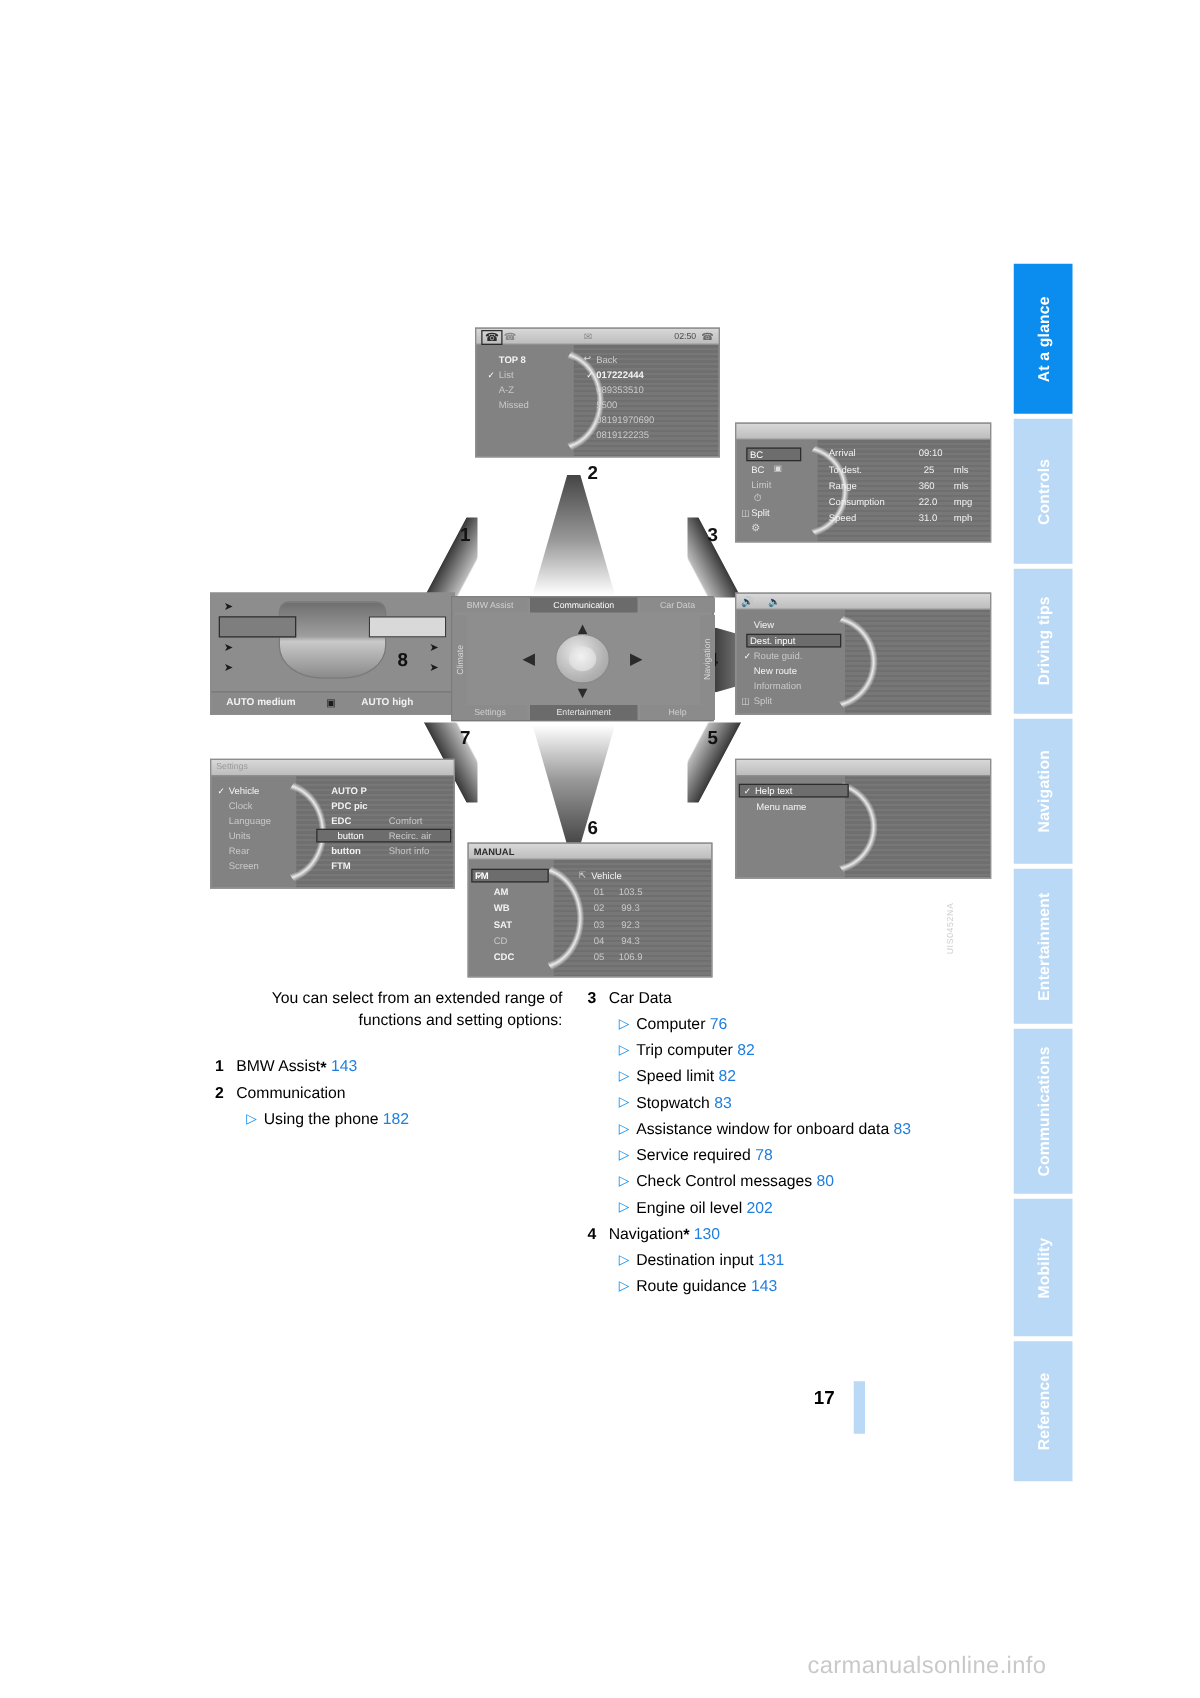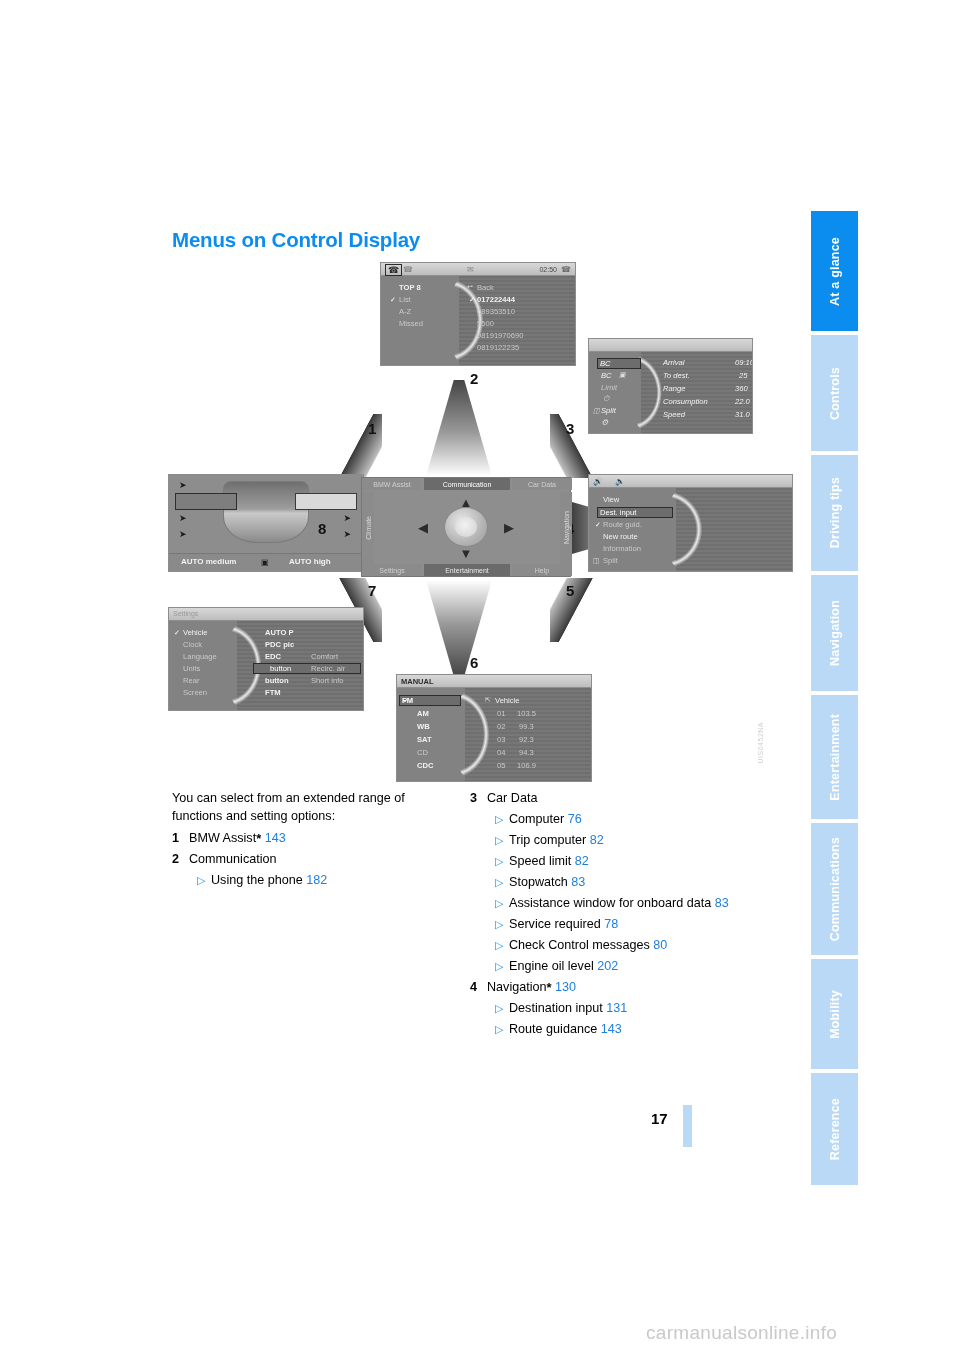--- a/index.html
+++ b/index.html
@@ -93,21 +93,21 @@
   #figid {
     position: absolute; left: 757px; top: 722px;
     writing-mode: vertical-rl; transform: rotate(180deg);
     font-size: 7px; color: #cfcfcf; letter-spacing: .5px;
   }
 
   
   .col { position: absolute; font-size: 12.6px; line-height: 17.5px; color: #000; }
   #colL { left: 172px; top: 790px; width: 278px; }
   #colR { left: 470px; top: 790px; width: 290px; }
-  .intro { margin-bottom: 5px; }
+  .intro { margin-bottom: 20px; text-align: right; }
   .numrow { display: flex; margin-top: 3px; }
   .numrow .n { width: 17px; font-weight: bold; flex: none; }
   .numrow .t { flex: 1; }
   .subrow { display: flex; margin-top: 3.5px; padding-left: 25px; }
   .subrow .b { width: 14px; flex: none; color: #0b8df0; font-size: 11px; line-height: 17px; }
   .subrow .t { flex: 1; }
   .pg { color: #1f7fe0; }
   .ast { font-weight: bold; font-size: 13px; vertical-align: -1px; }
 
   
@@ -142,21 +142,20 @@
       <span>Communications</span>
       </div>
     <div class="tab" style="top:748px;height:110px">
       <span>Mobility</span>
       </div>
     <div class="tab" style="top:862px;height:112px">
       <span>Reference</span>
       </div>
   </div>
 
-  <div id="headline">Menus on Control Display</div>
 
   <div id="figure">
 
     <div class="ray" style="left:168px;top:152px;width:46px;height:64px;
                 background:linear-gradient(118deg, rgba(40,40,40,0) 46%, #3a3a3a 47%, #bbb 78%, rgba(255,255,255,0) 80%);"></div>
     <div class="ray" style="left:258px;top:118px;width:66px;height:96px;
                 background:linear-gradient(180deg, #454545 0%, #9a9a9a 55%, rgba(255,255,255,0) 100%);
                 clip-path: polygon(42% 0, 58% 0, 100% 100%, 0 100%);"></div>
     <div class="ray" style="left:382px;top:152px;width:46px;height:64px;
                 background:linear-gradient(242deg, rgba(40,40,40,0) 46%, #3a3a3a 47%, #bbb 78%, rgba(255,255,255,0) 80%);"></div>
@@ -196,21 +195,21 @@
       <span class="mi dim" style="left:96px;top:20px">Back</span>
       <span class="chk" style="left:88px;top:33px">✓</span>
       <span class="mi" style="left:96px;top:32px;font-weight:bold">017222444</span>
       <span class="mi dim" style="left:96px;top:44px">089353510</span>
       <span class="mi dim" style="left:96px;top:56px">5500</span>
       <span class="mi dim" style="left:96px;top:68px">08191970690</span>
       <span class="mi dim" style="left:96px;top:80px">0819122235</span>
     </div>
     <div class="callout" style="left:302px;top:108px">2</div>
 
-    <div class="screen" style="left:420px;top:76px;width:165px;height:96px;font-style:italic;">
+    <div class="screen" style="left:420px;top:76px;width:205px;height:96px;">
       <div class="scr-top"></div>
       <div class="scr-left" style="width:33%"></div>
       <div class="scr-right" style="width:68%"></div>
       <div class="curve" style="left:26%"></div>
       <span class="mi hl" style="left:8px;top:19px;width:44px">BC</span>
       <span class="mi" style="left:12px;top:32px">BC</span>
       <span style="position:absolute;left:30px;top:32px;font-size:7px;color:#ddd">▣</span>
       <span class="mi dim" style="left:12px;top:44px">Limit</span>
       <span style="position:absolute;left:14px;top:55px;font-size:8px;color:#ddd">⏱</span>
       <span style="position:absolute;left:4px;top:68px;font-size:7px;color:#ddd">◫</span>
@@ -246,23 +245,32 @@
       <span class="mi hl" style="left:8px;top:32px;width:76px">Dest. input</span>
       <span class="chk" style="left:6px;top:46px">✓</span>
       <span class="mi dim" style="left:14px;top:45px">Route guid.</span>
       <span class="mi" style="left:14px;top:57px">New route</span>
       <span class="mi dim" style="left:14px;top:69px">Information</span>
       <span style="position:absolute;left:4px;top:82px;font-size:7px;color:#ddd">◫</span>
       <span class="mi dim" style="left:14px;top:81px">Split</span>
     </div>
     <div class="callout" style="left:398px;top:258px">4</div>
 
+    <div class="screen" style="left:420px;top:345px;width:205px;height:96px;">
+      <div class="scr-top"></div>
+      <div class="scr-left" style="width:44%"></div>
+      <div class="scr-right" style="width:57%"></div>
+      <div class="curve" style="left:37%"></div>
+      <span class="chk" style="left:6px;top:21px;z-index:2">✓</span>
+      <span class="mi hl" style="left:2px;top:19px;width:88px;padding-left:12px">Help text</span>
+      <span class="mi" style="left:16px;top:33px">Menu name</span>
+    </div>
     <div class="callout" style="left:398px;top:320px">5</div>
 
-    <div class="screen" style="left:228px;top:412px;width:196px;height:108px;">
+    <div class="screen" style="left:206px;top:412px;width:196px;height:108px;">
       <div class="scr-top">
         <span style="position:absolute;left:4px;top:2px;font-size:7.5px;font-weight:bold;color:#2b2b2b">MANUAL</span>
       </div>
       <div class="scr-left" style="width:36%"></div>
       <div class="scr-right" style="width:65%"></div>
       <div class="curve" style="left:29%"></div>
       <span class="chk" style="left:6px;top:22px;z-index:2">✓</span>
       <span class="mi hl" style="left:2px;top:20px;width:62px;font-weight:bold">FM</span>
       <span class="mi" style="left:20px;top:34px;font-weight:bold">AM</span>
       <span class="mi" style="left:20px;top:47px;font-weight:bold">WB</span>

